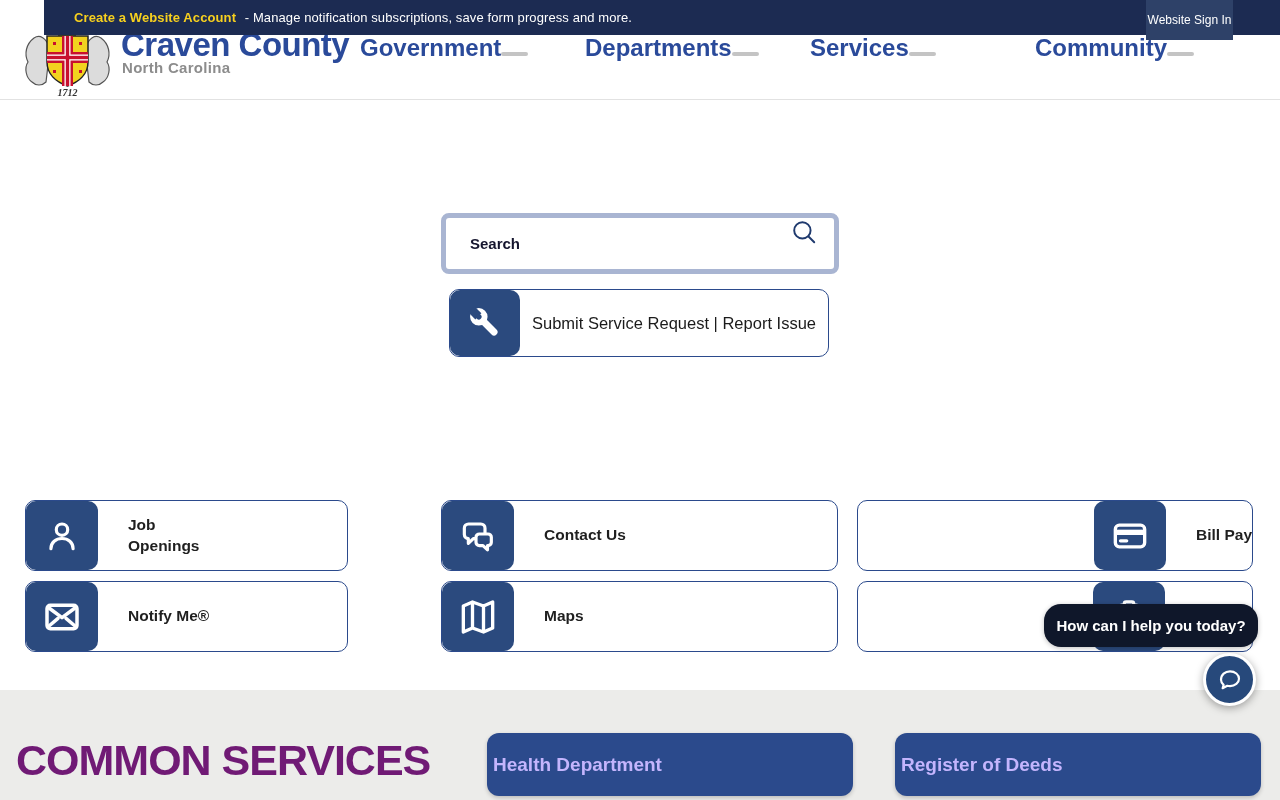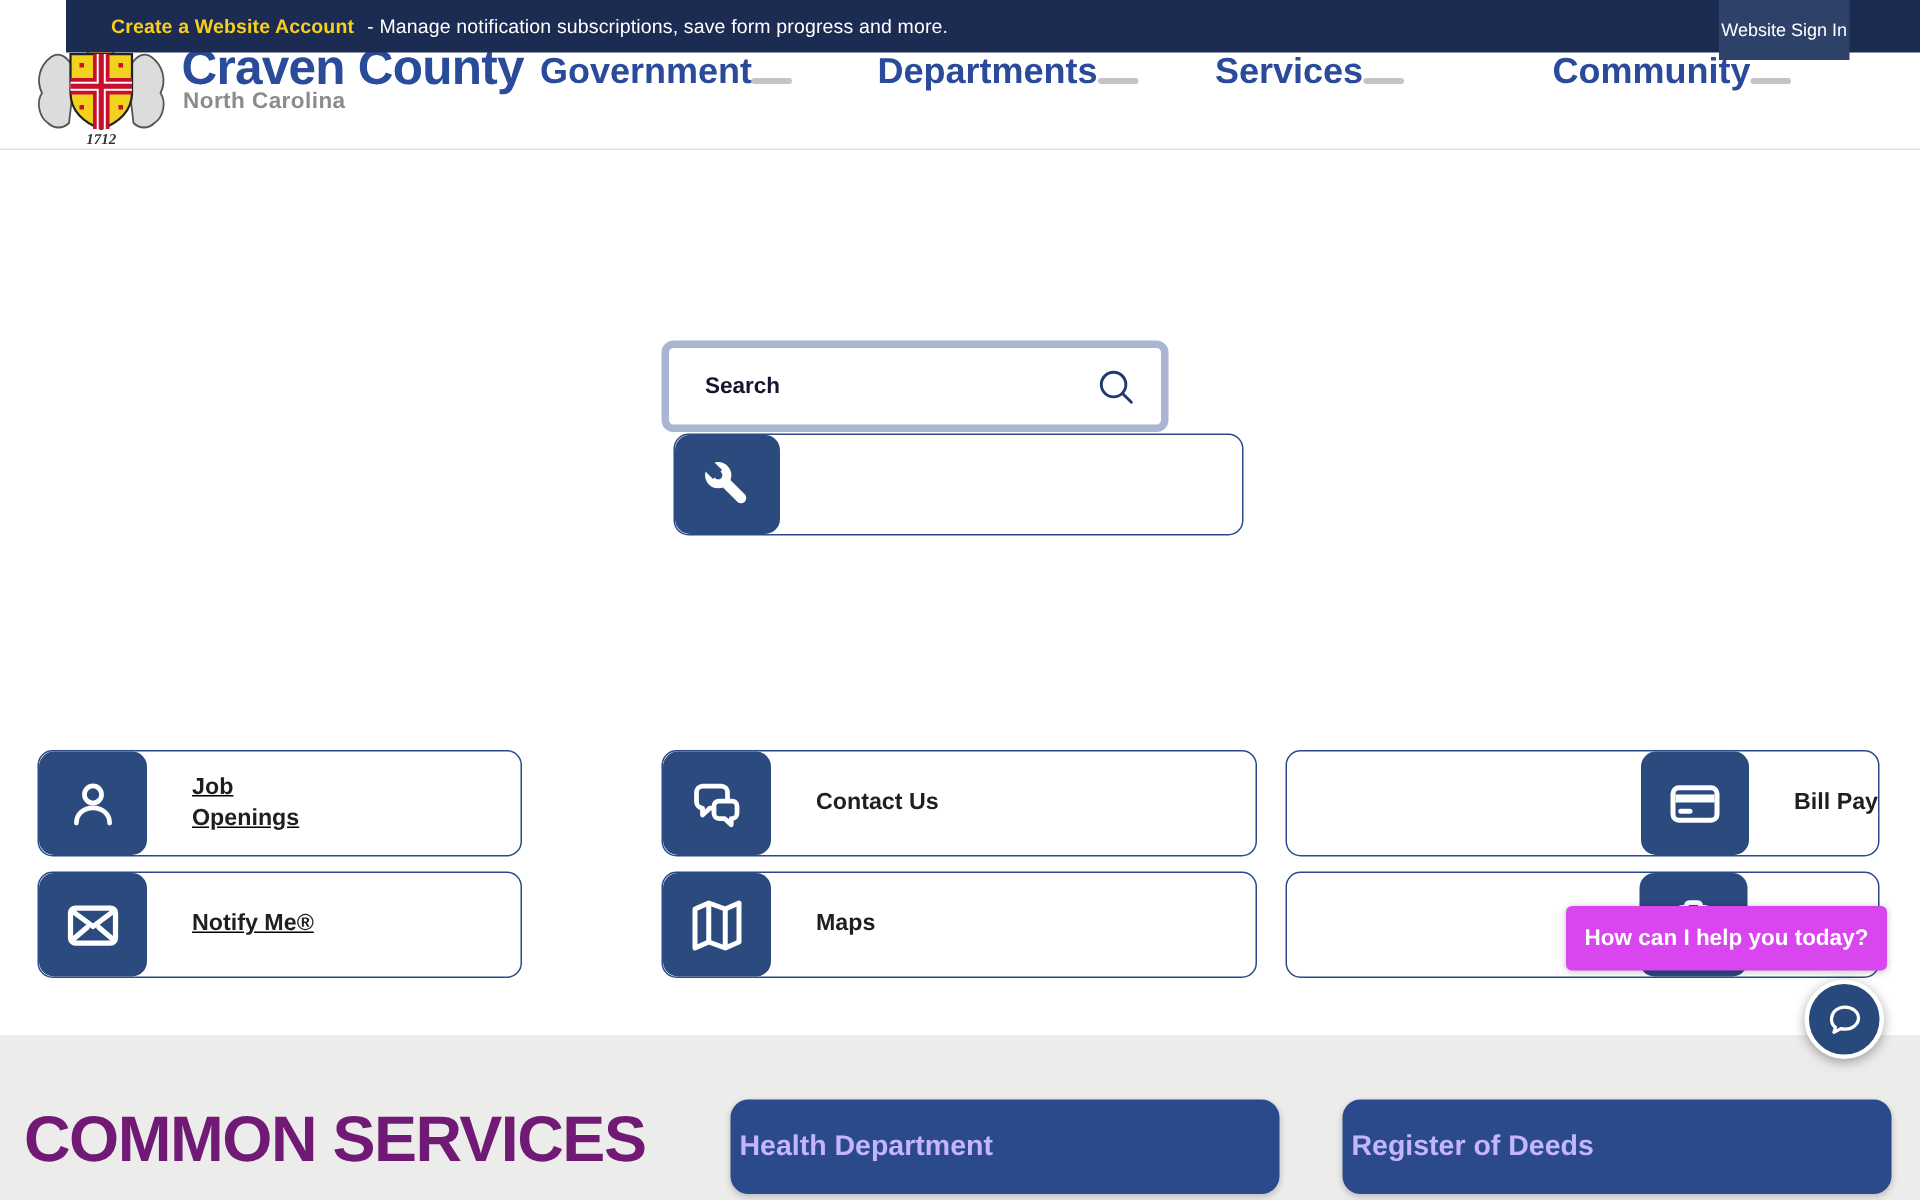--- a/index.html
+++ b/index.html
@@ -25,23 +25,23 @@
     font-weight:bold; color:#2a4a9a; letter-spacing:-.5px; white-space:nowrap; }
   .site-sub { position:absolute; left:122px; top:59px; font-size:15px;
     font-weight:bold; color:#8c8c8c; letter-spacing:.3px; }
   .nav { position:absolute; left:360px; top:34px; width:900px; display:flex; }
   .nav-item { width:225px; display:flex; flex-direction:row; align-items:center;
     cursor:pointer; }
   .nav-label { font-size:24px; font-weight:bold; color:#2a4a9a; }
   .nav-dash { width:27px; height:4px; border-radius:2px; background:#c4c4c4; margin-top:11px; }
 
   
-  .search-wrap { position:absolute; left:441px; top:213px; width:338px; height:61px;
+  .search-wrap { position:absolute; left:441px; top:213px; width:398px; height:61px;
     border:5px solid #a9b5d2; border-radius:8px; background:#fff; z-index:5;
-    display:flex; align-items:center;margin-top:14px; }
+    display:flex; align-items:flex-start; }
   .search-input { flex:1; height:100%; border:none; outline:none; padding-left:24px;
     font-family:"Liberation Sans", sans-serif; font-size:15px; font-weight:bold; color:#15152e;
     background:transparent; }
   .search-input::placeholder { color:#15152e; opacity:1; }
   .search-icon { margin-right:16px; cursor:pointer; display:flex; }
 
   
   .svc-card { position:absolute; left:449px; top:289px; width:380px; height:68px;
     background:#fff; border:1.5px solid #2b4a8c; border-radius:10px; z-index:5;
     display:flex; align-items:stretch; cursor:pointer; }
@@ -51,27 +51,27 @@
     font-size:16.5px; font-weight:500; color:#1b1b1b; }
 
   
   .tile { position:absolute; height:71px; background:#fff; border:1.5px solid #2b4a8c;
     border-radius:10px; display:flex; align-items:stretch; z-index:5; cursor:pointer; }
   .tile-icon-box { width:72px; background:#2b4a7e; border-radius:10px; flex:none;
     display:flex; align-items:center; justify-content:center; }
   .tile-label { margin-left:30px; align-self:center; font-size:15.5px; font-weight:600;
     color:#1f1f1f; white-space:pre-line; line-height:1.35; }
   .t-r1 { top:500px; } .t-r2 { top:581px; }
-  .t-c1 { left:25px;  width:323px;text-decoration:underline; }
+  .t-c1 { left:25px;  width:323px; }
   .t-c2 { left:441px; width:397px; }
   .t-c3 { left:857px; width:396px;justify-content:flex-end; }
 
   
   .chat-tooltip { position:absolute; left:1044px; top:604px; width:214px; height:43px;
-    background:#d946ef; border-radius:4px; z-index:30; display:flex; align-items:center;
+    background:#0f172a; border-radius:17px; z-index:30; display:flex; align-items:center;
     justify-content:center; color:#fff; font-size:15px; font-weight:bold;
     box-shadow:0 1px 5px rgba(0,0,0,.25); cursor:pointer; }
   .chat-fab { position:absolute; left:1203px; top:653px; width:53px; height:53px;
     border-radius:50%; background:#27497b; border:3px solid #fff; z-index:31;
     display:flex; align-items:center; justify-content:center; cursor:pointer;
     box-shadow:0 2px 8px rgba(0,0,0,.35); }
 
   
   .footer { position:absolute; left:0; top:690px; width:1280px; height:110px;
     background:#ececea; z-index:4; }
@@ -155,20 +155,21 @@
     <div class="svc-icon-box">
       <svg width="40" height="40" viewBox="0 0 32 32">
         <g transform="rotate(-45 16 16)">
           <circle cx="16" cy="9" r="7" fill="#fff"></circle>
           <rect x="12.6" y="0.5" width="6.8" height="8" fill="#2b4a7e"></rect>
           <circle cx="16" cy="9" r="2.2" fill="#2b4a7e"></circle>
           <rect x="13.2" y="13" width="5.6" height="16" rx="2.8" fill="#fff"></rect>
         </g>
       </svg>
     </div>
+    <div class="svc-label">Submit Service Request | Report Issue</div>
   </div>
 
   <div class="tile t-r1 t-c1">
     <div class="tile-icon-box">
       <svg width="38" height="38" viewBox="0 0 24 24" fill="none" stroke="#fff" stroke-width="2" stroke-linecap="round">
         <circle cx="12" cy="8" r="3.6"></circle>
         <path d="M5 20c0-3.9 3.1-6.4 7-6.4s7 2.5 7 6.4"></path>
       </svg>
     </div>
     <div class="tile-label">Job

